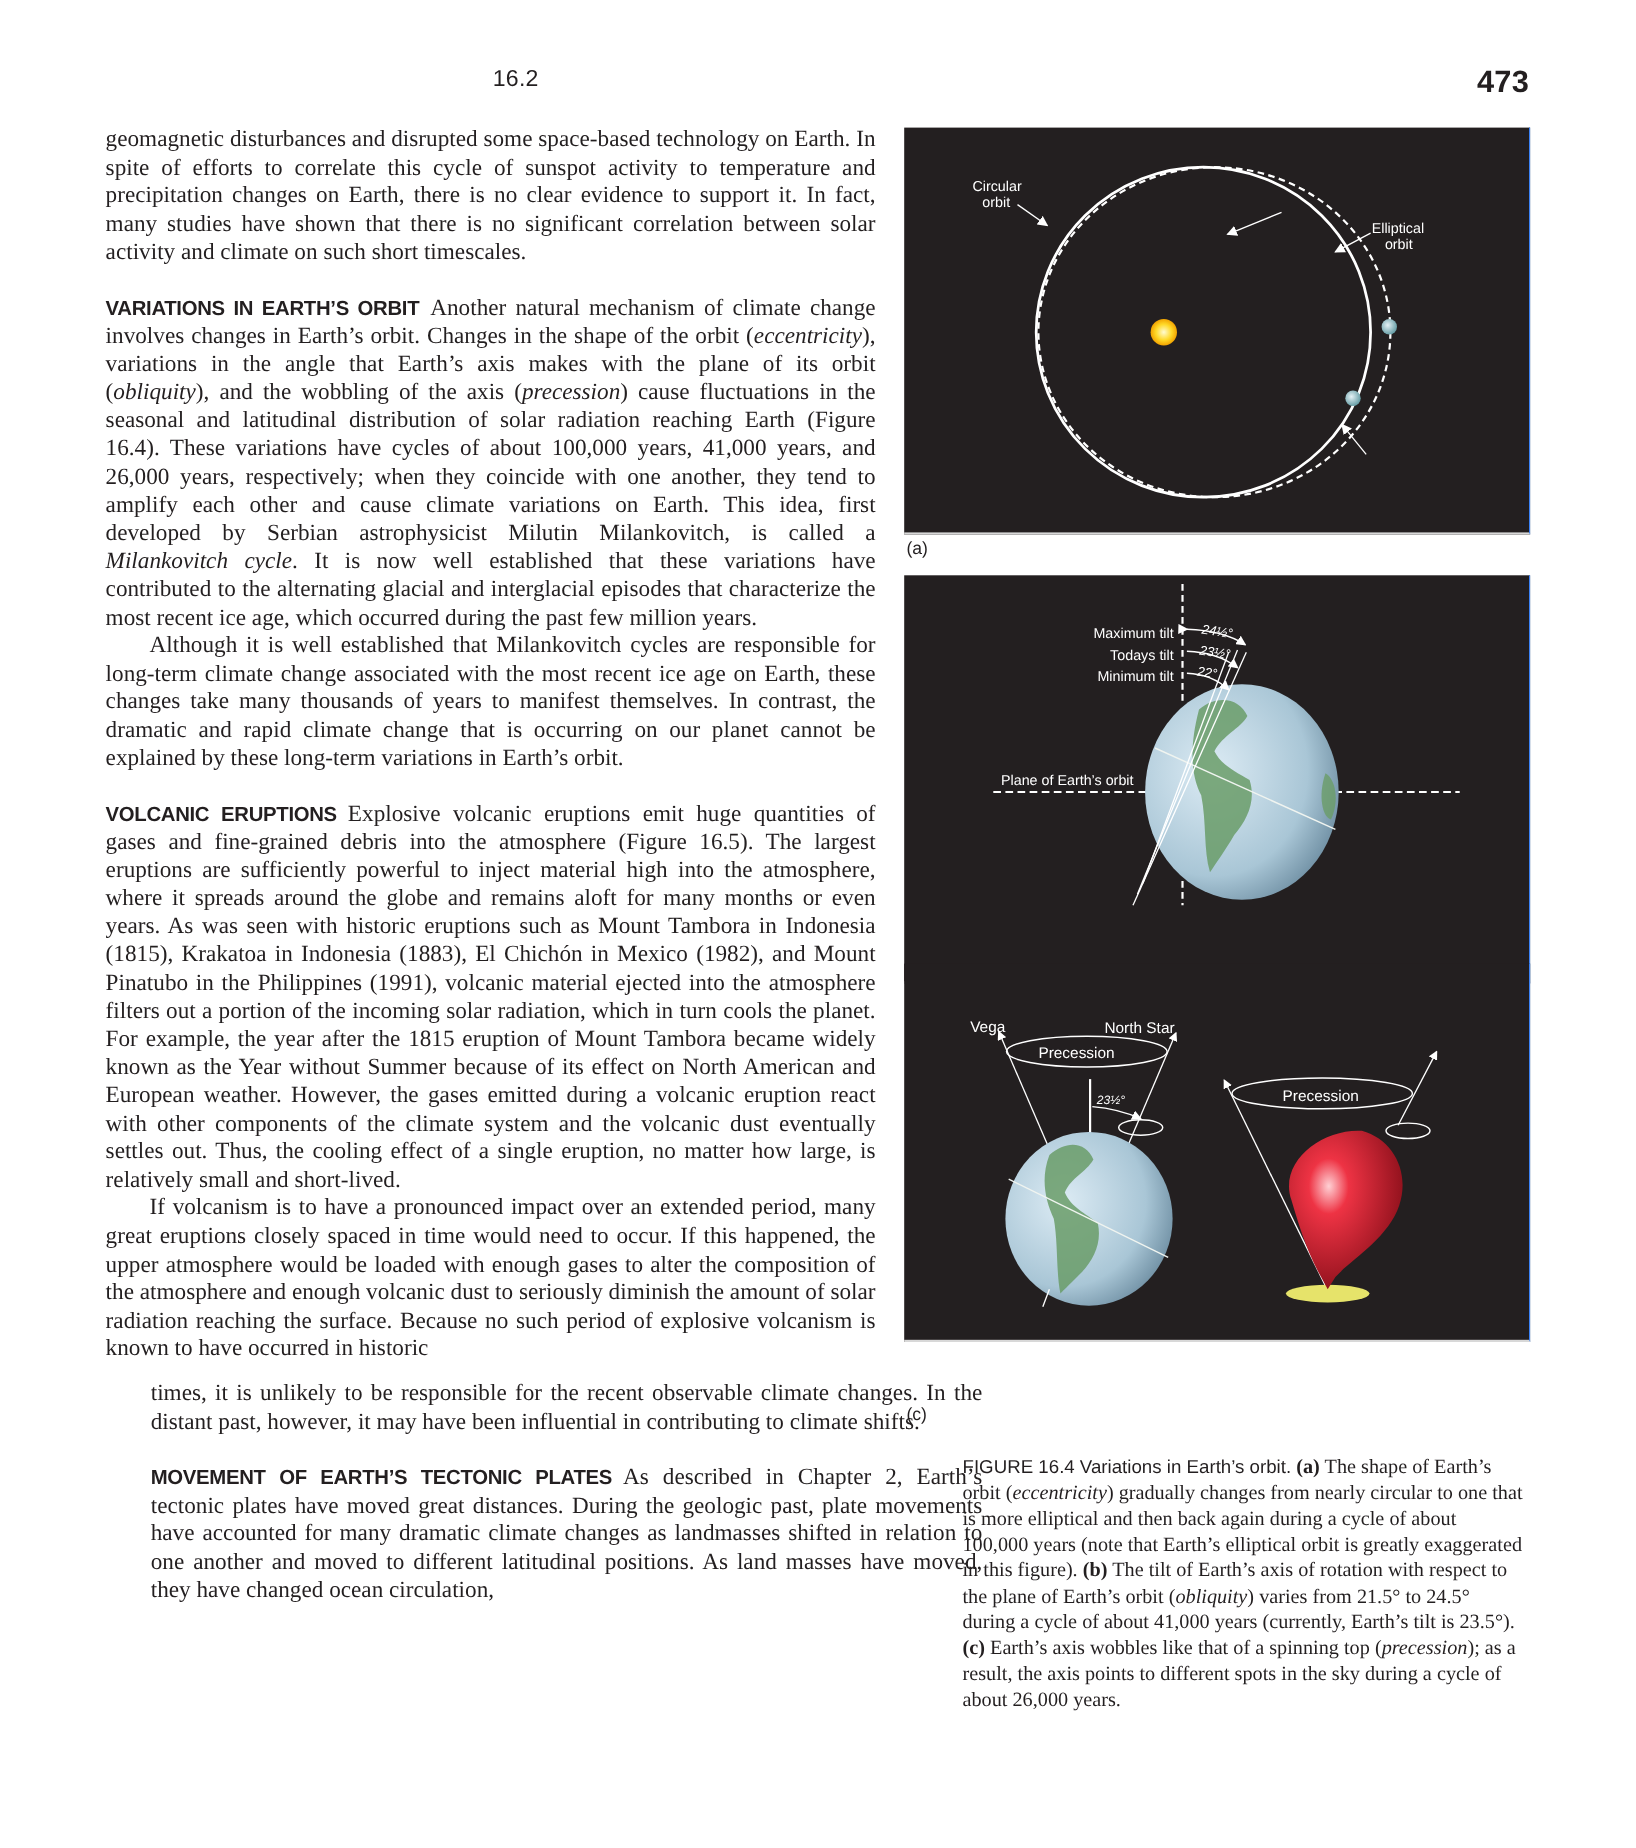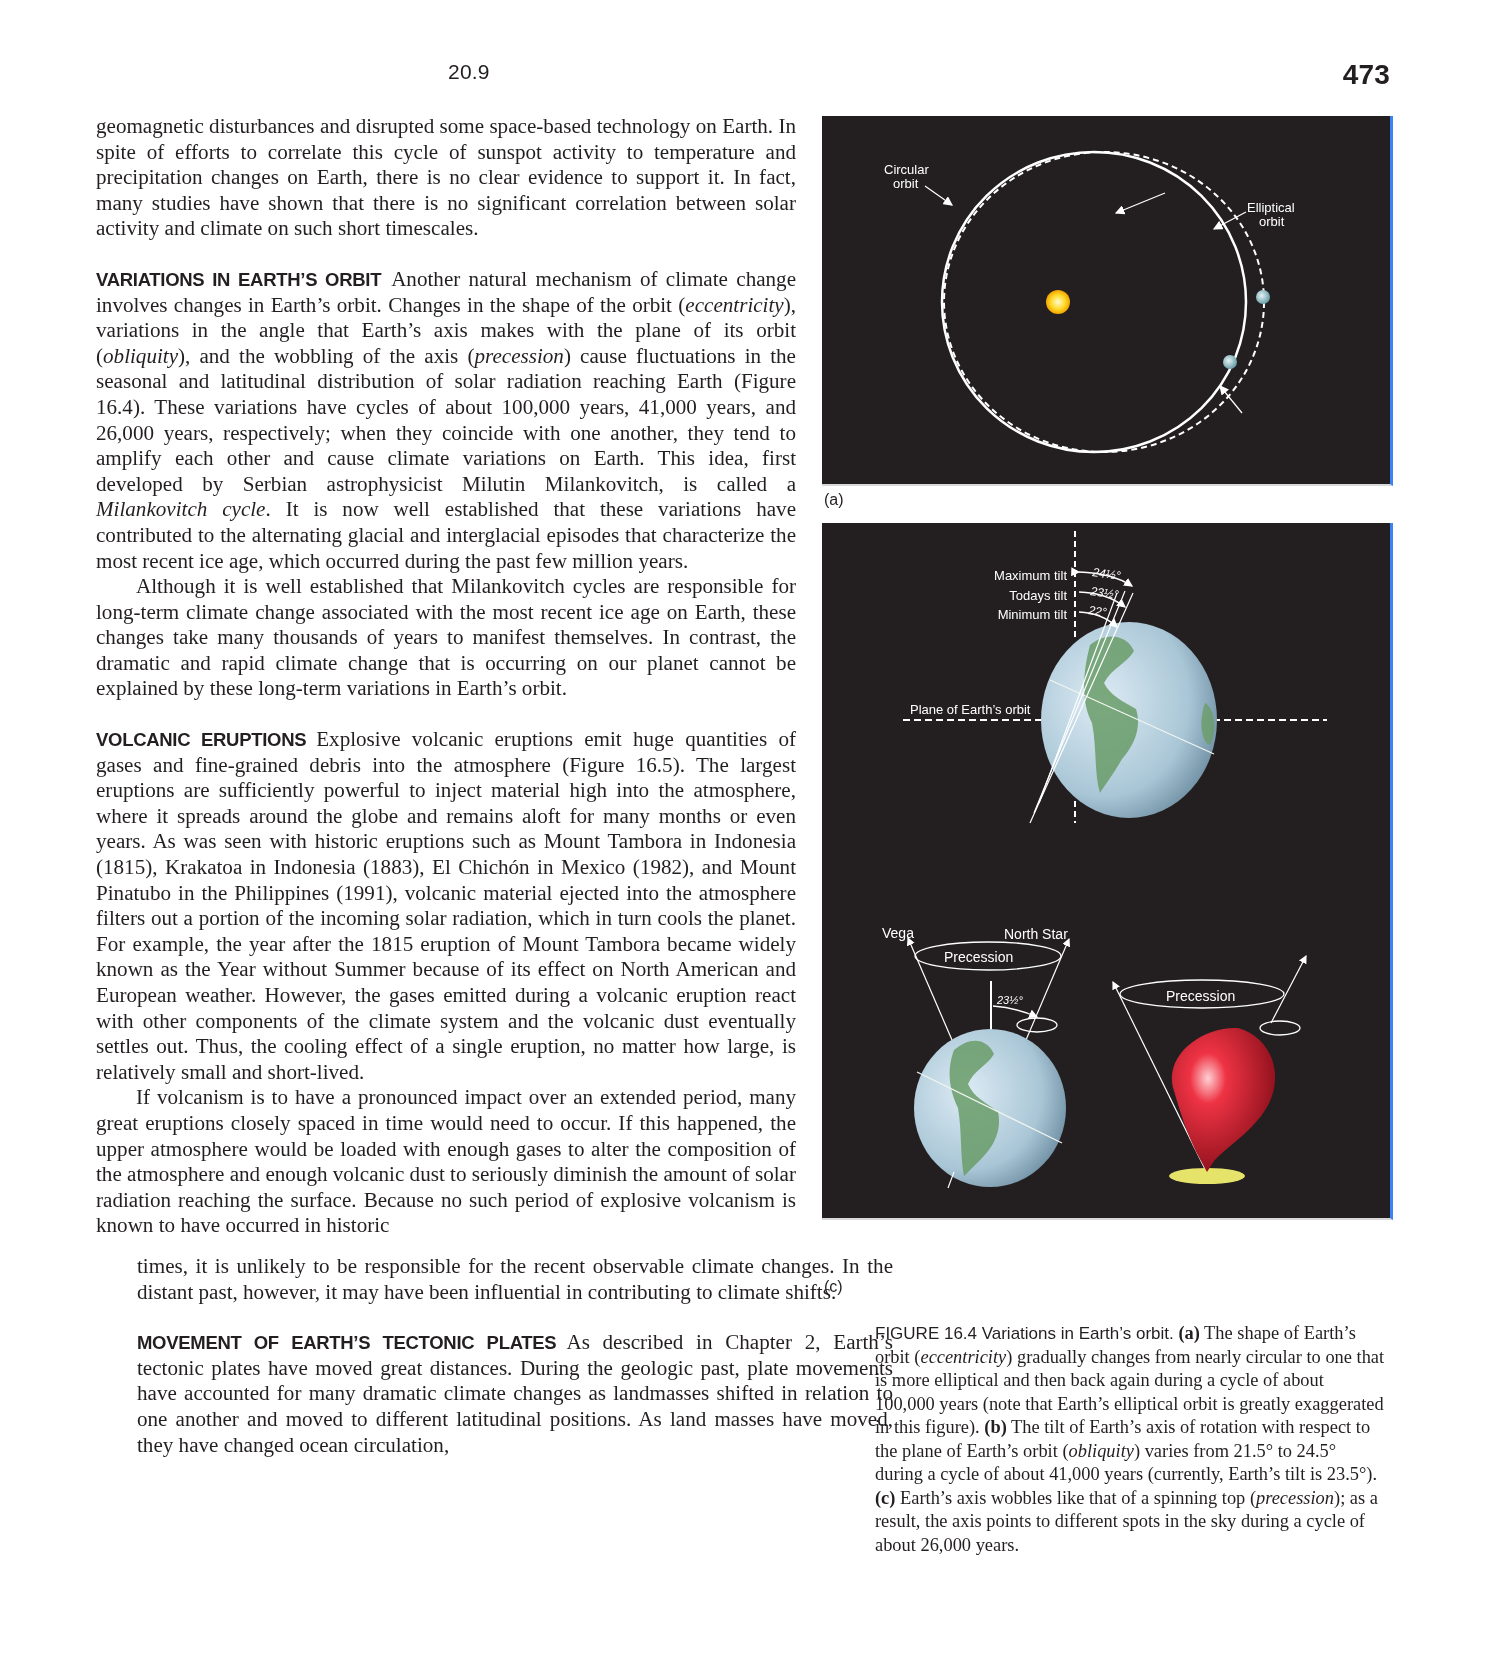--- a/index.html
+++ b/index.html
@@ -13,38 +13,38 @@
   .col { position:absolute; left:96px; width:700px; font-family:"Liberation Serif", serif;
     font-size:21.1px; line-height:25.6px; text-align:justify; color:#231f20; }
   .col p { margin:0; }
   .col p.indent { text-indent:40px; }
   .col .gap { height:25px; }
   .runin { font-family:"Liberation Sans", sans-serif; font-weight:bold; font-size:18.5px; letter-spacing:-0.3px; margin-right:10px; }
 
   #text-top { top:114px; }
   #text-bottom { top:1254px; width:756px;margin-left:41px; }
 
-  .panel { position:absolute; left:822px; width:568px; background:#231f20; border-bottom:2px solid #d8d8d8; border-right:3px solid #3b82f6; }
+  .panel { position:absolute; left:822px; width:568px; background:#231f20; border-bottom:2px solid #d8d8d8; border-right:1px solid #3b82f6; }
   #panel-a { top:116px; height:368px; }
   #panel-b { top:523px; height:369px; }
   #panel-c { top:876px; height:342px;text-align:right; }
   .panel svg { position:absolute; left:0; top:0; width:100%; height:100%; }
   .plabel { position:absolute; left:824px; font-family:"Liberation Sans", sans-serif; font-size:16px; color:#231f20; }
   .svgtxt { font-family:"Liberation Sans", sans-serif; fill:#ffffff; }
 
   .caption { position:absolute; left:875px; top:1322px; width:510px; font-family:"Liberation Serif", serif;
     font-size:18.4px; line-height:23.5px; color:#231f20; }
   .caption .fig { font-family:"Liberation Sans", sans-serif; font-weight:normal; font-size:17px; }
   .caption b { font-weight:bold; }
 </style>
 </head>
 <body>
 
 <div class="header">
-  <span class="secnum">20.9</span>
+  <span class="secnum">16.2</span>
   <span class="pagenum">473</span>
 </div>
 
 <div class="col" id="text-top">
   <p>geomagnetic disturbances and disrupted some space-based technology on Earth. In spite of efforts to correlate this cycle of sunspot activity to temperature and precipitation changes on Earth, there is no clear evidence to support it. In fact, many studies have shown that there is no significant correlation between solar activity and climate on such short timescales.</p>
   <div class="gap"></div>
   <p><span class="runin">VARIATIONS IN EARTH’S ORBIT</span><span>Another natural mechanism of climate change involves changes in Earth’s orbit. Changes in the shape of the orbit (</span><i>eccentricity</i><span>), variations in the angle that Earth’s axis makes with the plane of its orbit (</span><i>obliquity</i><span>), and the wobbling of the axis (</span><i>precession</i><span>) cause fluctuations in the seasonal and latitudinal distribution of solar radiation reaching Earth (Figure 16.4). These variations have cycles of about 100,000 years, 41,000 years, and 26,000 years, respectively; when they coincide with one another, they tend to amplify each other and cause climate variations on Earth. This idea, first developed by Serbian astrophysicist Milutin Milankovitch, is called a </span><i>Milankovitch cycle</i><span>. It is now well established that these variations have contributed to the alternating glacial and interglacial episodes that characterize the most recent ice age, which occurred during the past few million years.</span></p>
   <p class="indent">Although it is well established that Milankovitch cycles are responsible for long-term climate change associated with the most recent ice age on Earth, these changes take many thousands of years to manifest themselves. In contrast, the dramatic and rapid climate change that is occurring on our planet cannot be explained by these long-term variations in Earth’s orbit.</p>
   <div class="gap"></div>
   <p><span class="runin">VOLCANIC ERUPTIONS</span><span>Explosive volcanic eruptions emit huge quantities of gases and fine-grained debris into the atmosphere (Figure 16.5). The largest eruptions are sufficiently powerful to inject material high into the atmosphere, where it spreads around the globe and remains aloft for many months or even years. As was seen with historic eruptions such as Mount Tambora in Indonesia (1815), Krakatoa in Indonesia (1883), El Chichón in Mexico (1982), and Mount Pinatubo in the Philippines (1991), volcanic material ejected into the atmosphere filters out a portion of the incoming solar radiation, which in turn cools the planet. For example, the year after the 1815 eruption of Mount Tambora became widely known as the Year without Summer because of its effect on North American and European weather. However, the gases emitted during a volcanic eruption react with other components of the climate system and the volcanic dust eventually settles out. Thus, the cooling effect of a single eruption, no matter how large, is relatively small and short-lived.</span></p>

